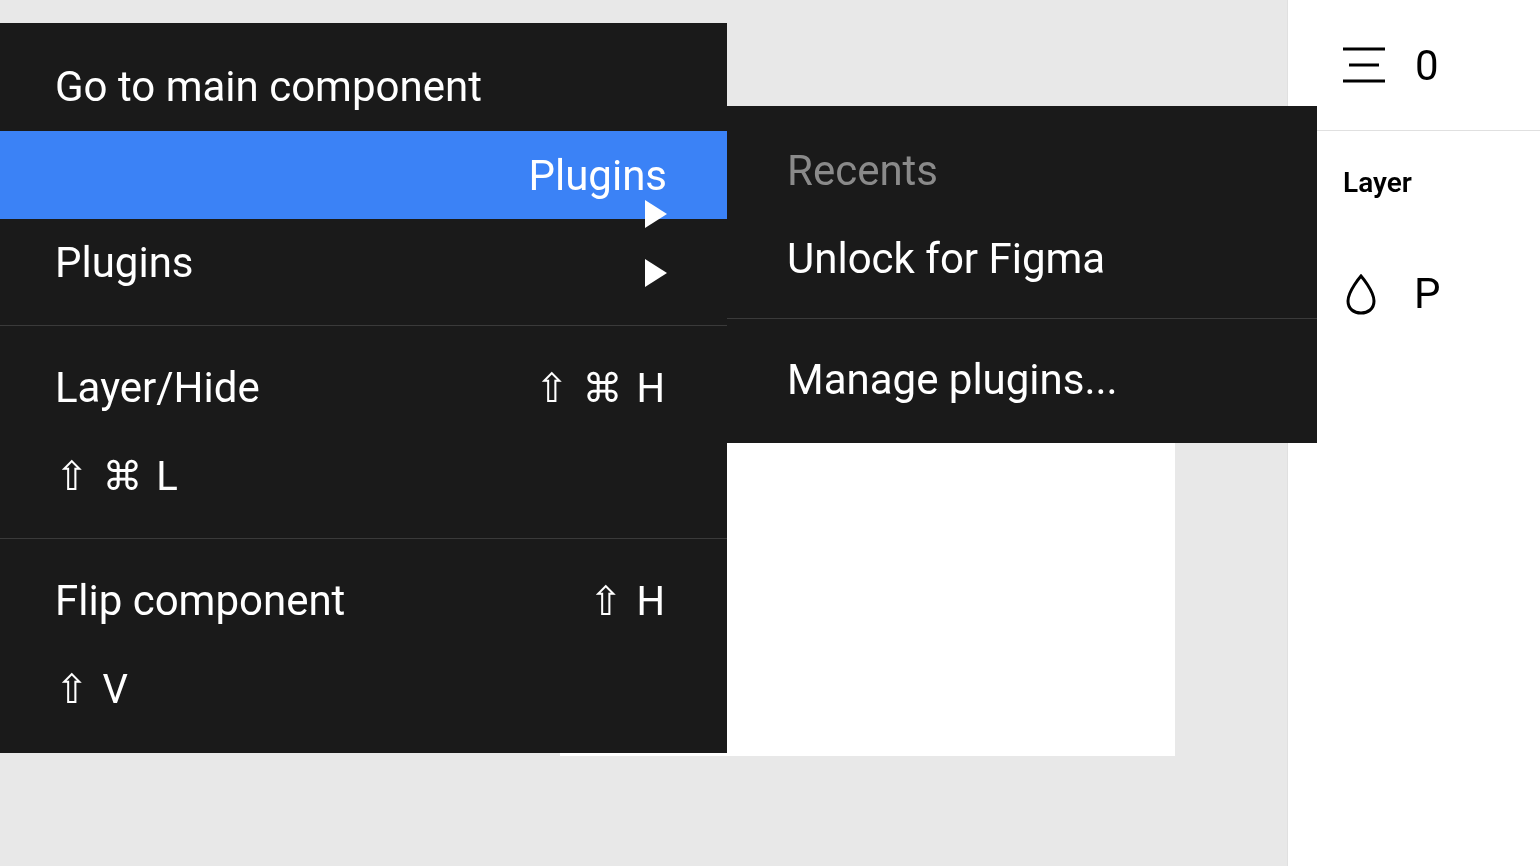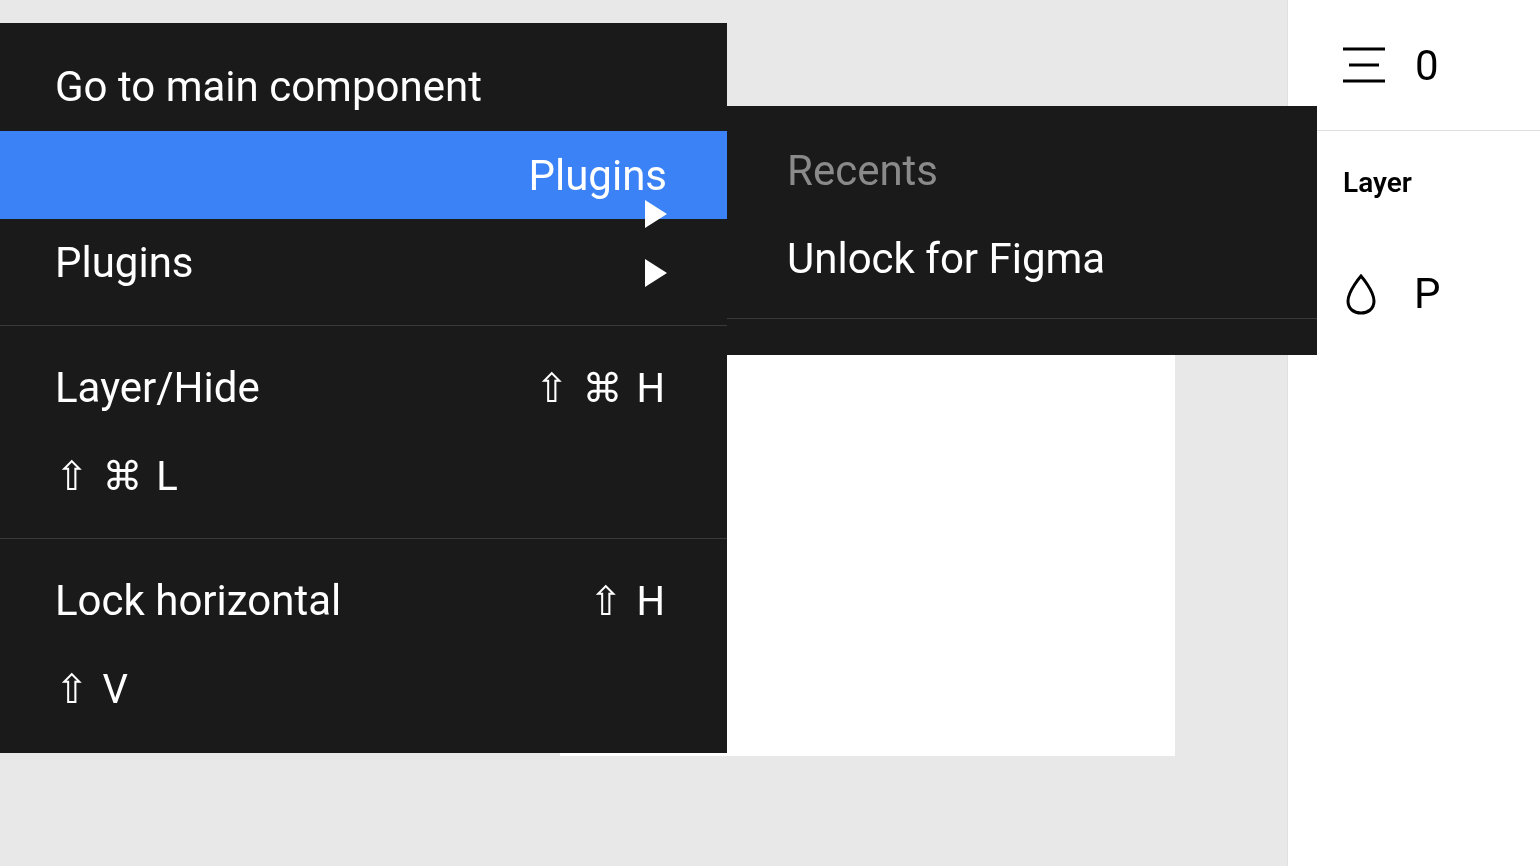--- a/index.html
+++ b/index.html
@@ -226,29 +226,32 @@
   <div class="menu-divider"></div>
   <div class="menu-item">
     <span class="menu-item-label">Layer/Hide</span>
     <span class="menu-item-shortcut">⇧ ⌘ H</span>
   </div>
   <div class="menu-item">
     <span class="menu-item-shortcut">⇧ ⌘ L</span>
   </div>
   <div class="menu-divider"></div>
   <div class="menu-item">
-    <span class="menu-item-label">Lock horizontal</span>
+    <span class="menu-item-label">Flip component</span>
     <span class="menu-item-shortcut">⇧ H</span>
   </div>
   <div class="menu-item">
     <span class="menu-item-shortcut">⇧ V</span>
   </div>
 </div>
 
 <div class="submenu">
   <div class="submenu-item">
     <span class="submenu-header">Recents</span>
   </div>
   <div class="submenu-item">
     <span class="submenu-item-label">Unlock for Figma</span>
   </div>
   <div class="submenu-divider"></div>
+  <div class="submenu-item">
+    <span class="submenu-item-label">Manage plugins...</span>
+  </div>
 </div>
 
 </body></html>

